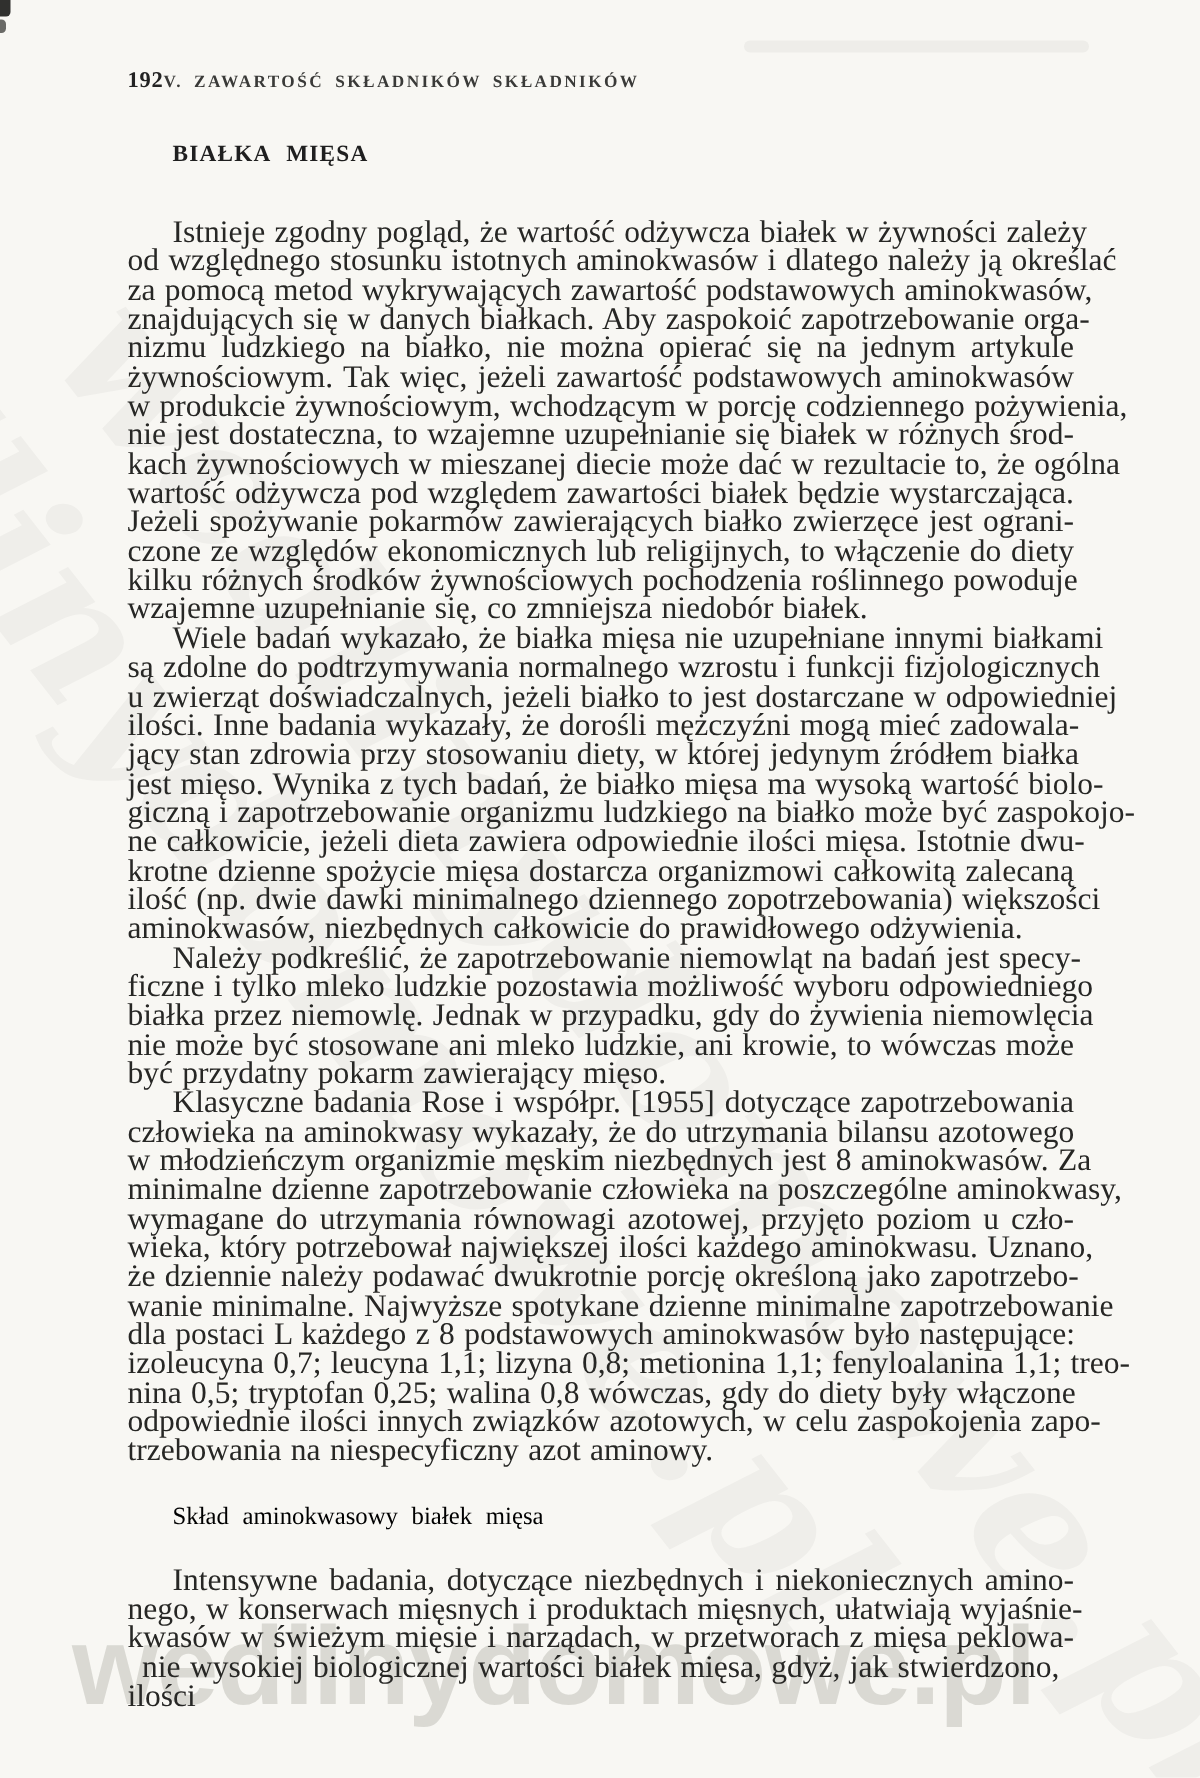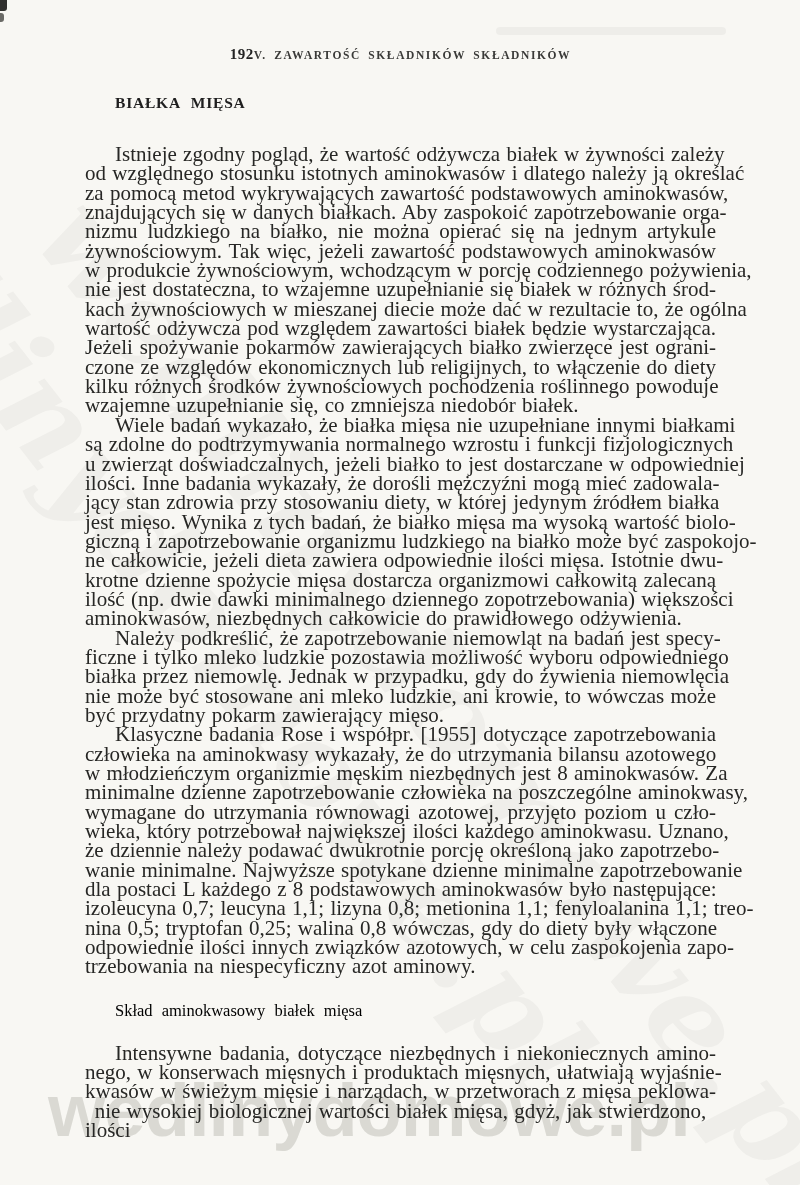--- a/index.html
+++ b/index.html
@@ -13,21 +13,21 @@
   }
   .page {
     position: relative;
     width: 800px; height: 1185px;
     box-sizing: border-box;
     padding: 46px 84px 0 85px;
     z-index: 1;
   }
   .header-row {
     display: flex;
-    justify-content: center;
+    justify-content: flex-start;
     align-items: baseline;
   }
   .page-number {
     font-size: 15px;
     font-weight: bold;
     letter-spacing: 0.5px;
     color: #232323;
   }
   .running-head {
     font-size: 11.5px;

